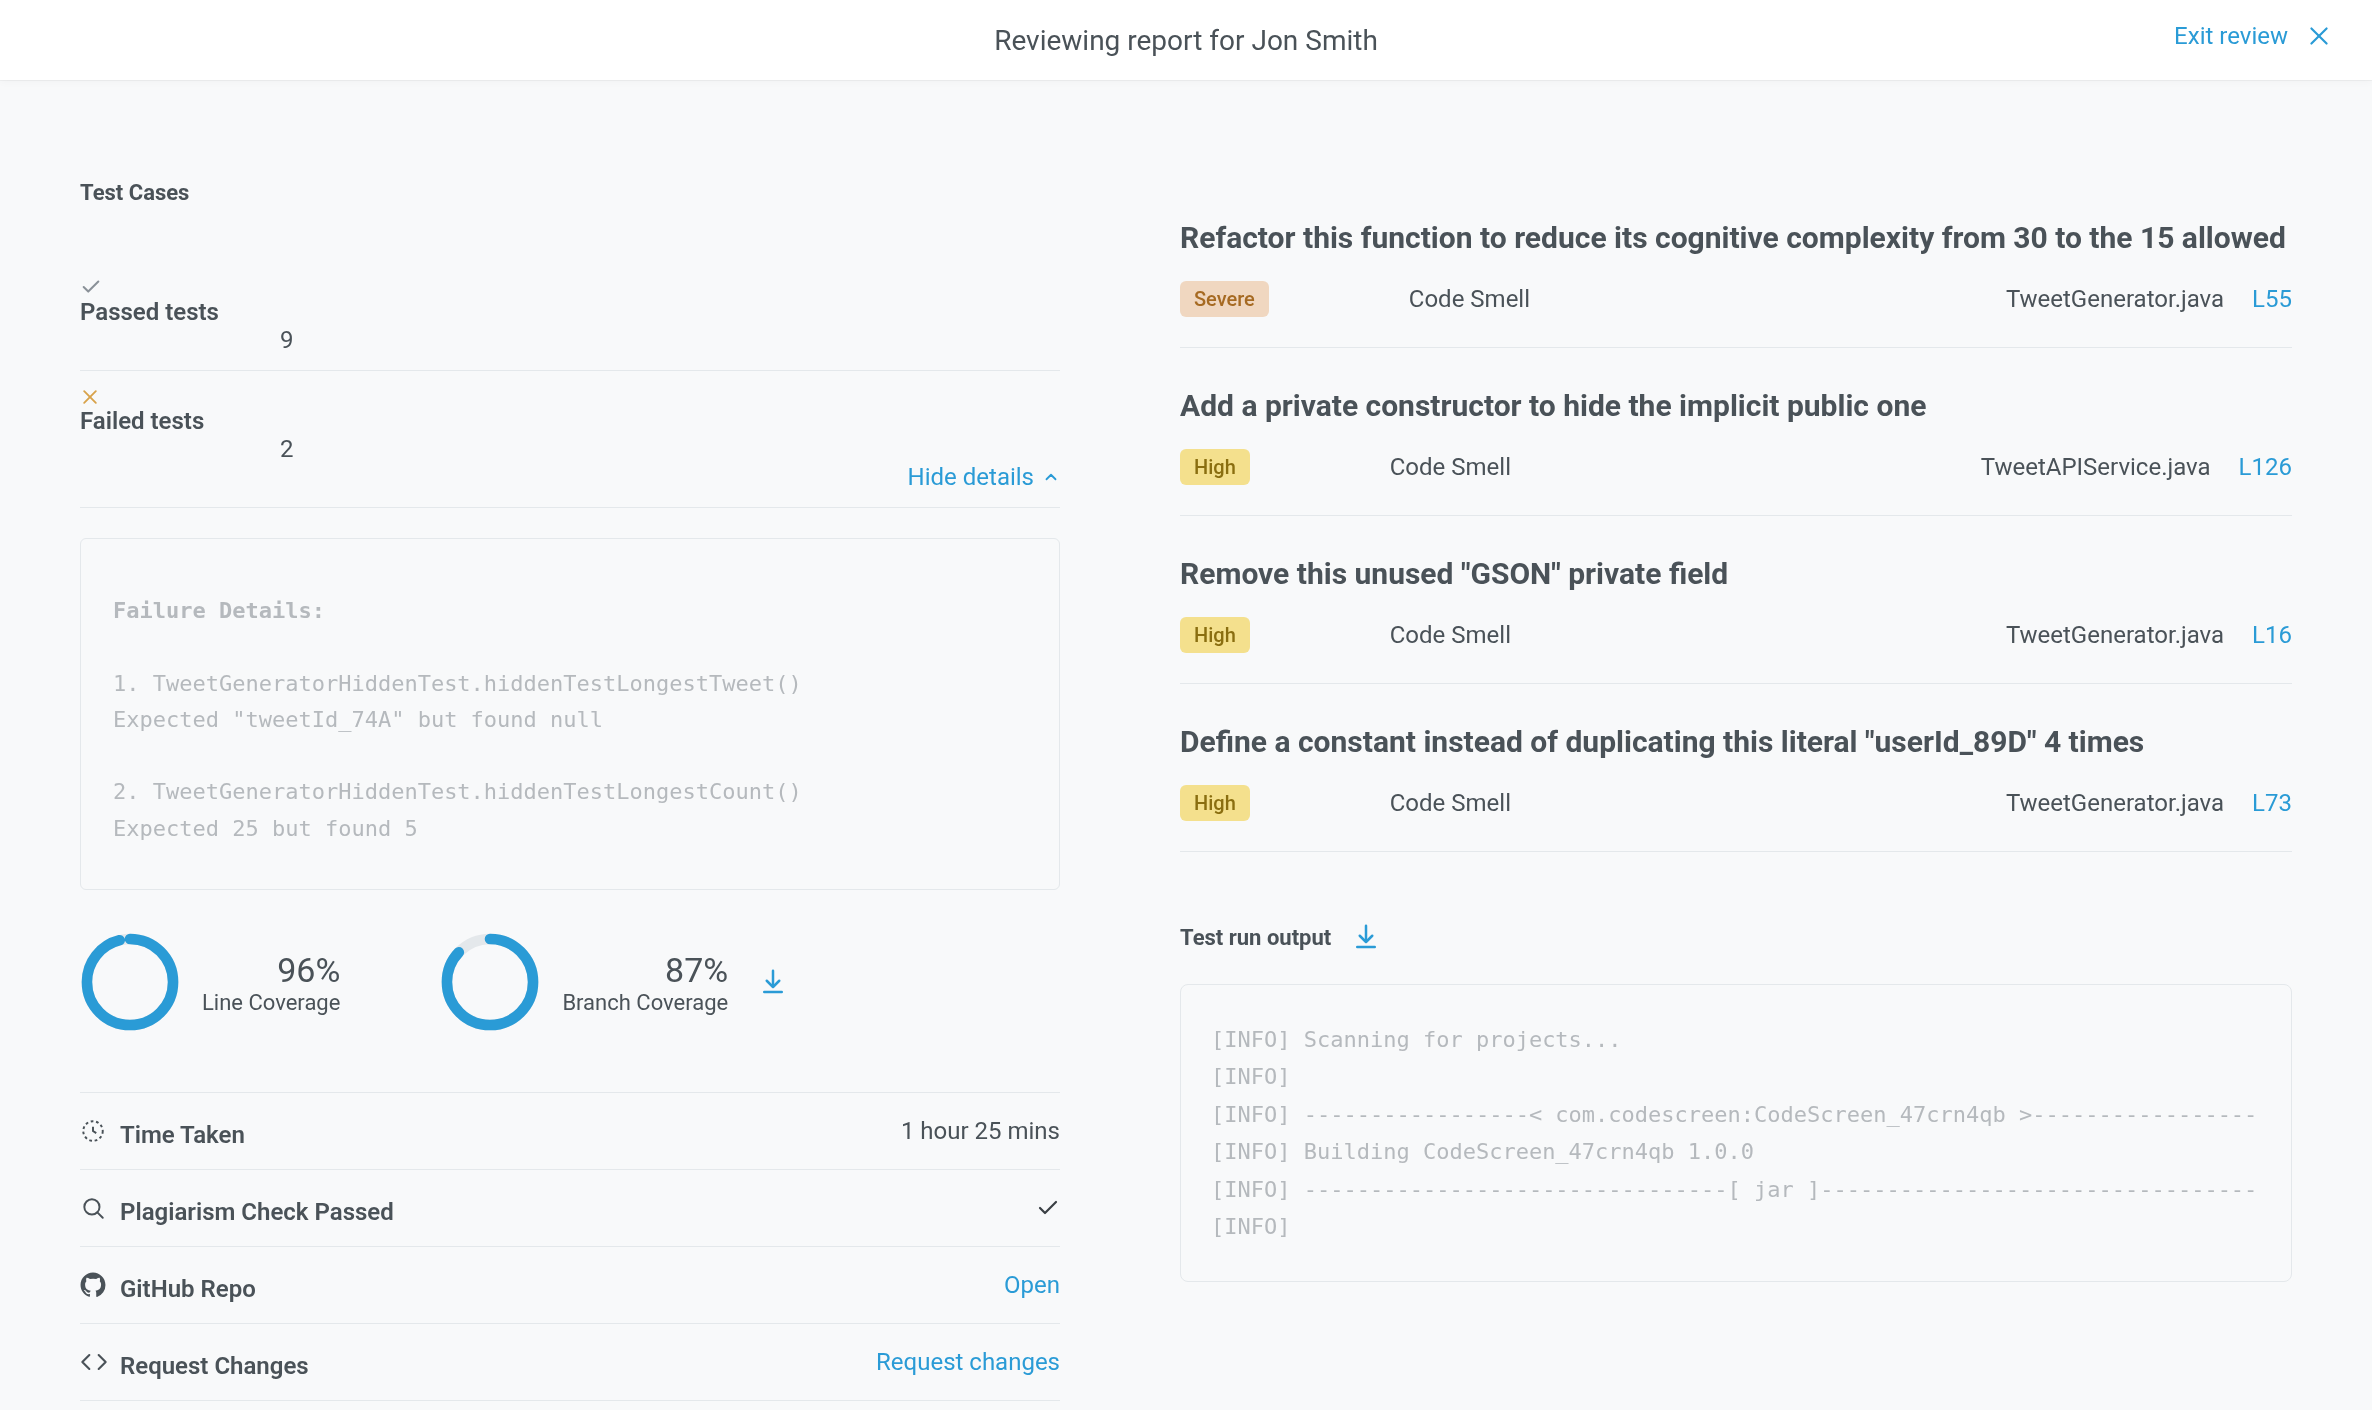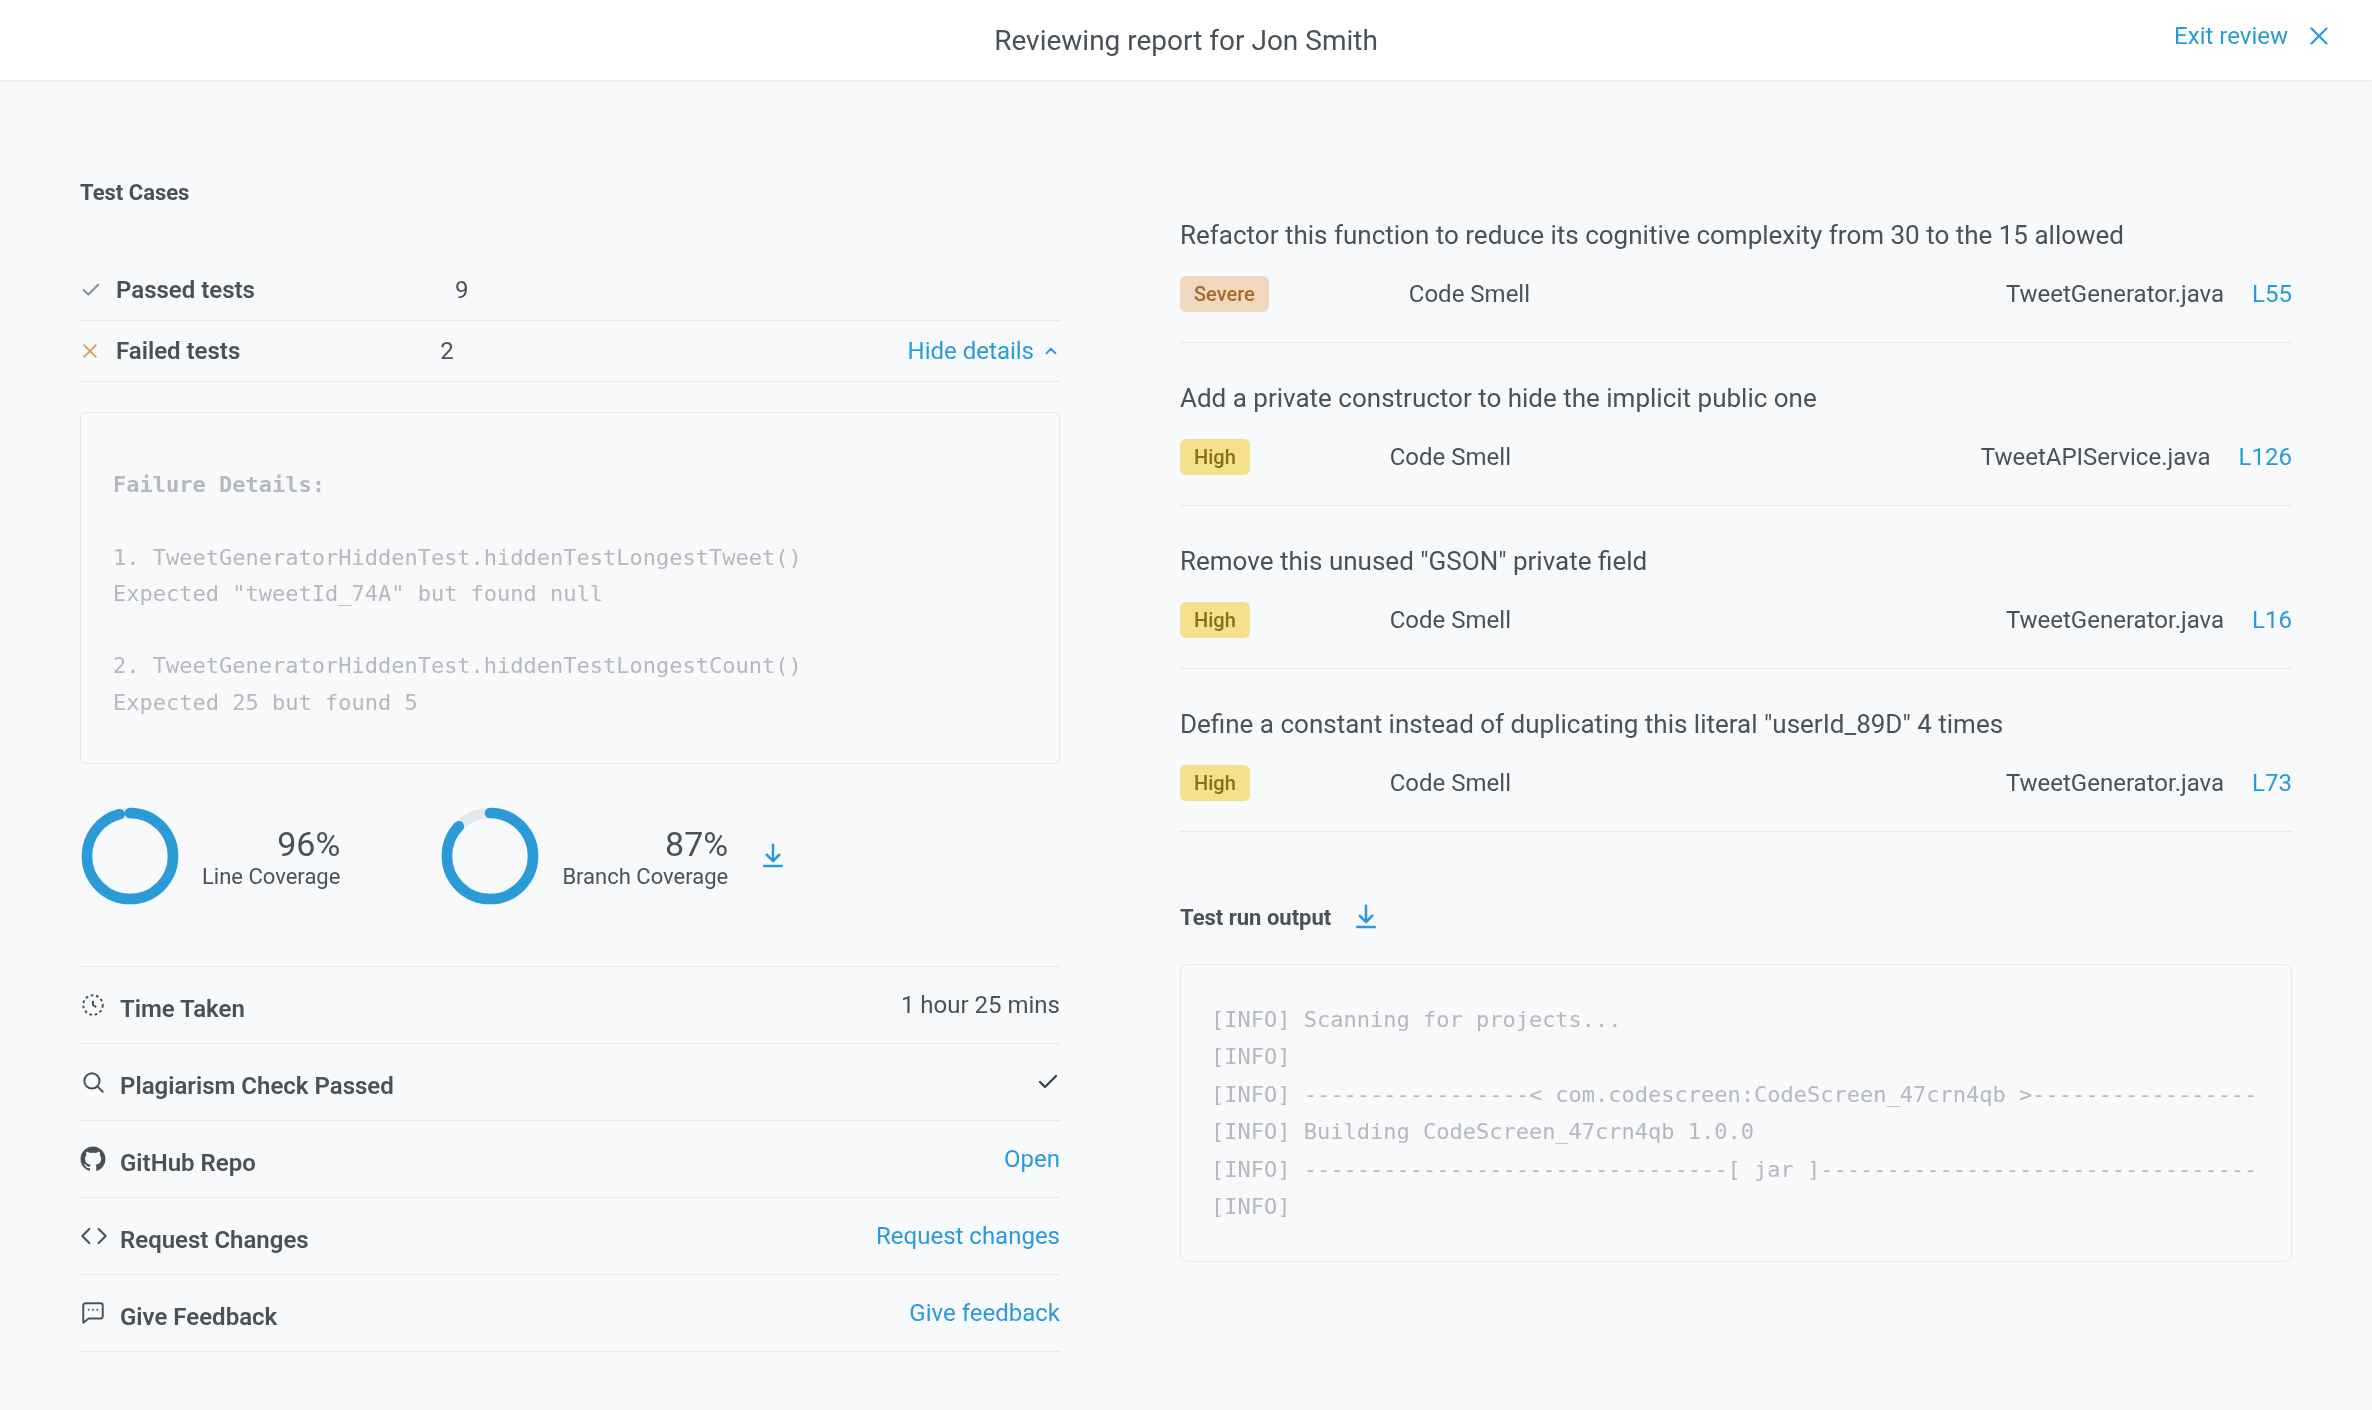--- a/index.html
+++ b/index.html
@@ -72,24 +72,25 @@
   .section-title {
     font-size: 22px;
     font-weight: 700;
     color: var(--text-body);
     margin: 0 0 55px 0;
   }
   
   .tests-rows { }
   .test-row {
     display: flex;
-    align-items: center;
+    align-items: flex-start;
     padding: 16px 0;
     border-bottom: 1px solid var(--divider);
     font-size: 24px;
+    flex-direction: column;
   }
   .test-row .icon-slot {
     width: 36px;
     display: flex;
     align-items: center;
     color: var(--text-muted);
   }
   .test-row .label { font-weight:600; color: var(--text-body); flex:0 0 auto;}
   .test-row .count { margin-left:auto; width:60px; text-align:left; color:var(--text-body); }
   .test-row .action { margin-left:auto; display:flex; align-items:center; gap:8px; color: var(--accent); cursor:pointer; }
@@ -166,23 +167,24 @@
     color: var(--accent);
     cursor:pointer;
   }
   
   .issues-list { }
   .issue {
     padding: 40px 0 30px 0;
     border-bottom: 1px solid var(--divider);
   }
   .issue-title {
-    font-size: 26px;
+    font-size: 30px;
     color: var(--text-body);
     margin-bottom: 26px;
+    font-weight: bold;
   }
   .issue-meta {
     display:flex;
     align-items:center;
   }
   .sev-tag {
     font-size: 20px;
     padding: 6px 14px;
     border-radius: 6px;
     font-weight: 500;

